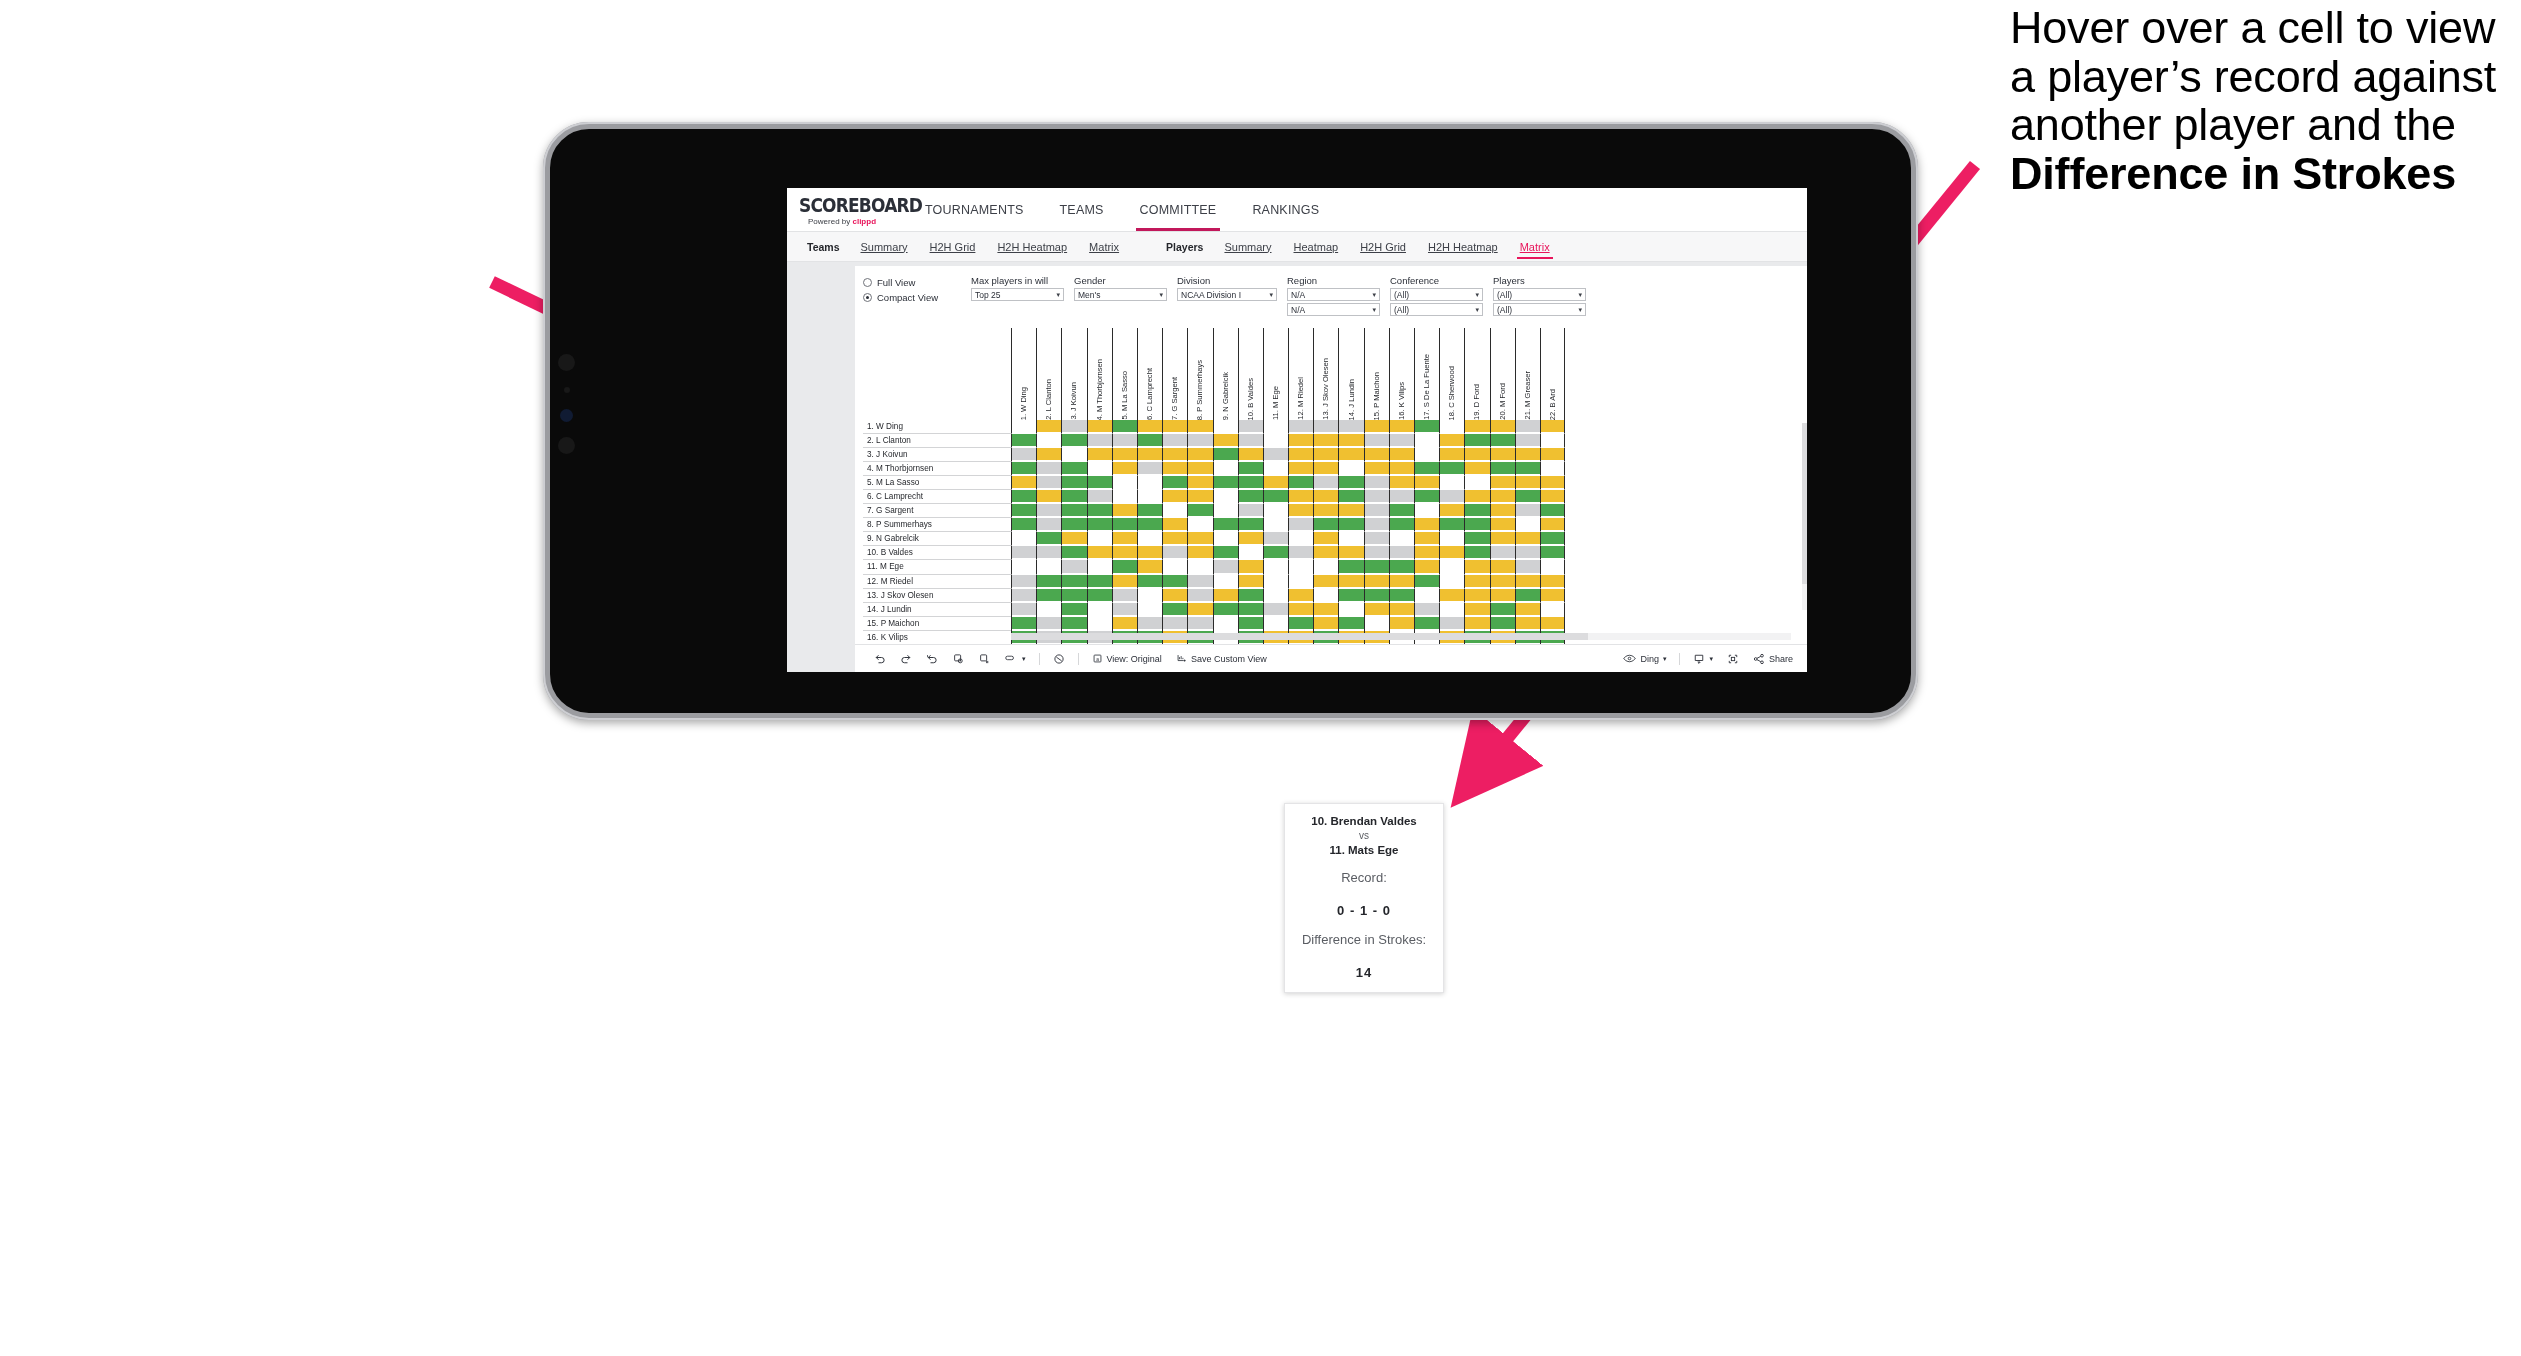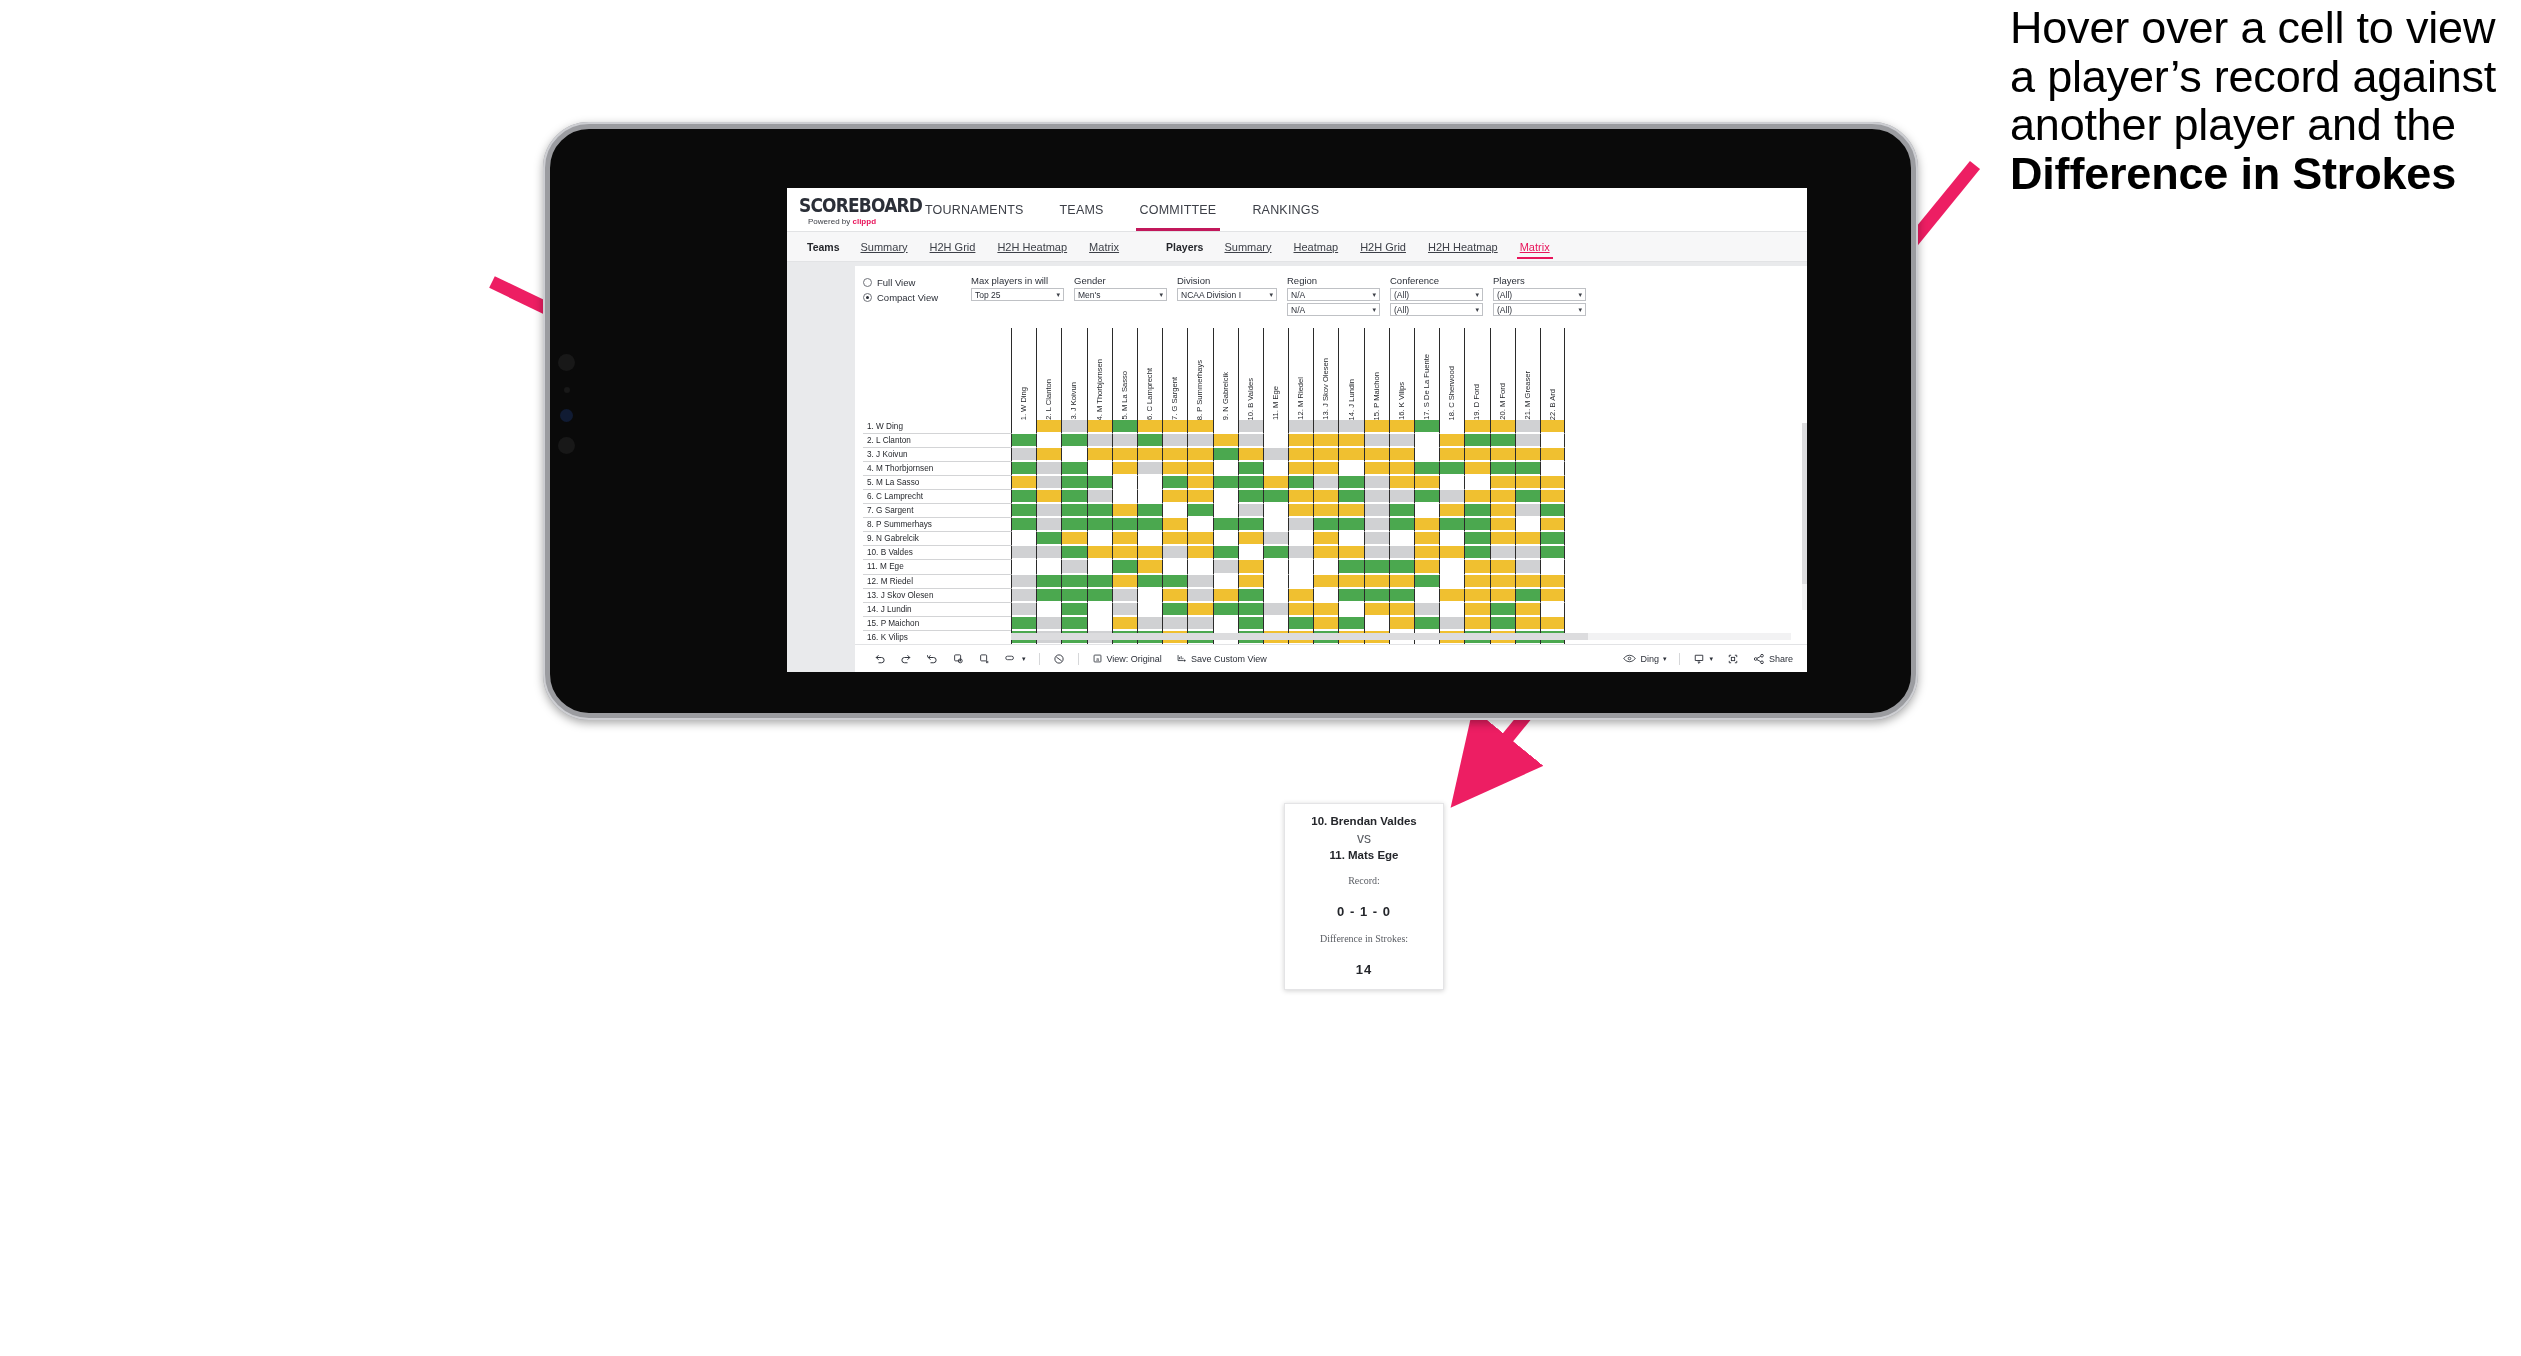--- a/index.html
+++ b/index.html
@@ -183,22 +183,22 @@
   #vscroll .thumb { width:7px; height:86%; background:#dcdcde; }
 
   
   #tooltip {
     position:absolute; left:1284px; top:803px; width:160px;
     background:#fff; border:1px solid #e4e4e6;
     box-shadow: 0 1px 5px rgba(0,0,0,.18);
     padding: 11px 8px 12px; text-align:center; z-index: 40;
   }
   #tooltip .pname { font-size:11.5px; font-weight:bold; color:#24262b; }
-  #tooltip .vs { font-size:14px; color:#5a5d63; margin:3px 0; }
-  #tooltip .secl { font-size:10px; color:#5a5d63; margin-top:14px;font-family:Liberation Serif, serif; }
+  #tooltip .vs { font-size:10px; color:#5a5d63; margin:3px 0; }
+  #tooltip .secl { font-size:13px; color:#5a5d63; margin-top:14px; }
   #tooltip .secv { font-size:13px; font-weight:bold; color:#24262b; margin-top:18px;
                    letter-spacing:1px; }
 
   
   #toolbar {
     position:absolute; left:68px; right:0; bottom:0; height:28px;
     background:#fff; border-top:1px solid #e2e3e5;
     display:flex; align-items:center; padding-left:12px; gap:0;
   }
   .tb { display:flex; align-items:center; height:28px; padding:0 7px;

